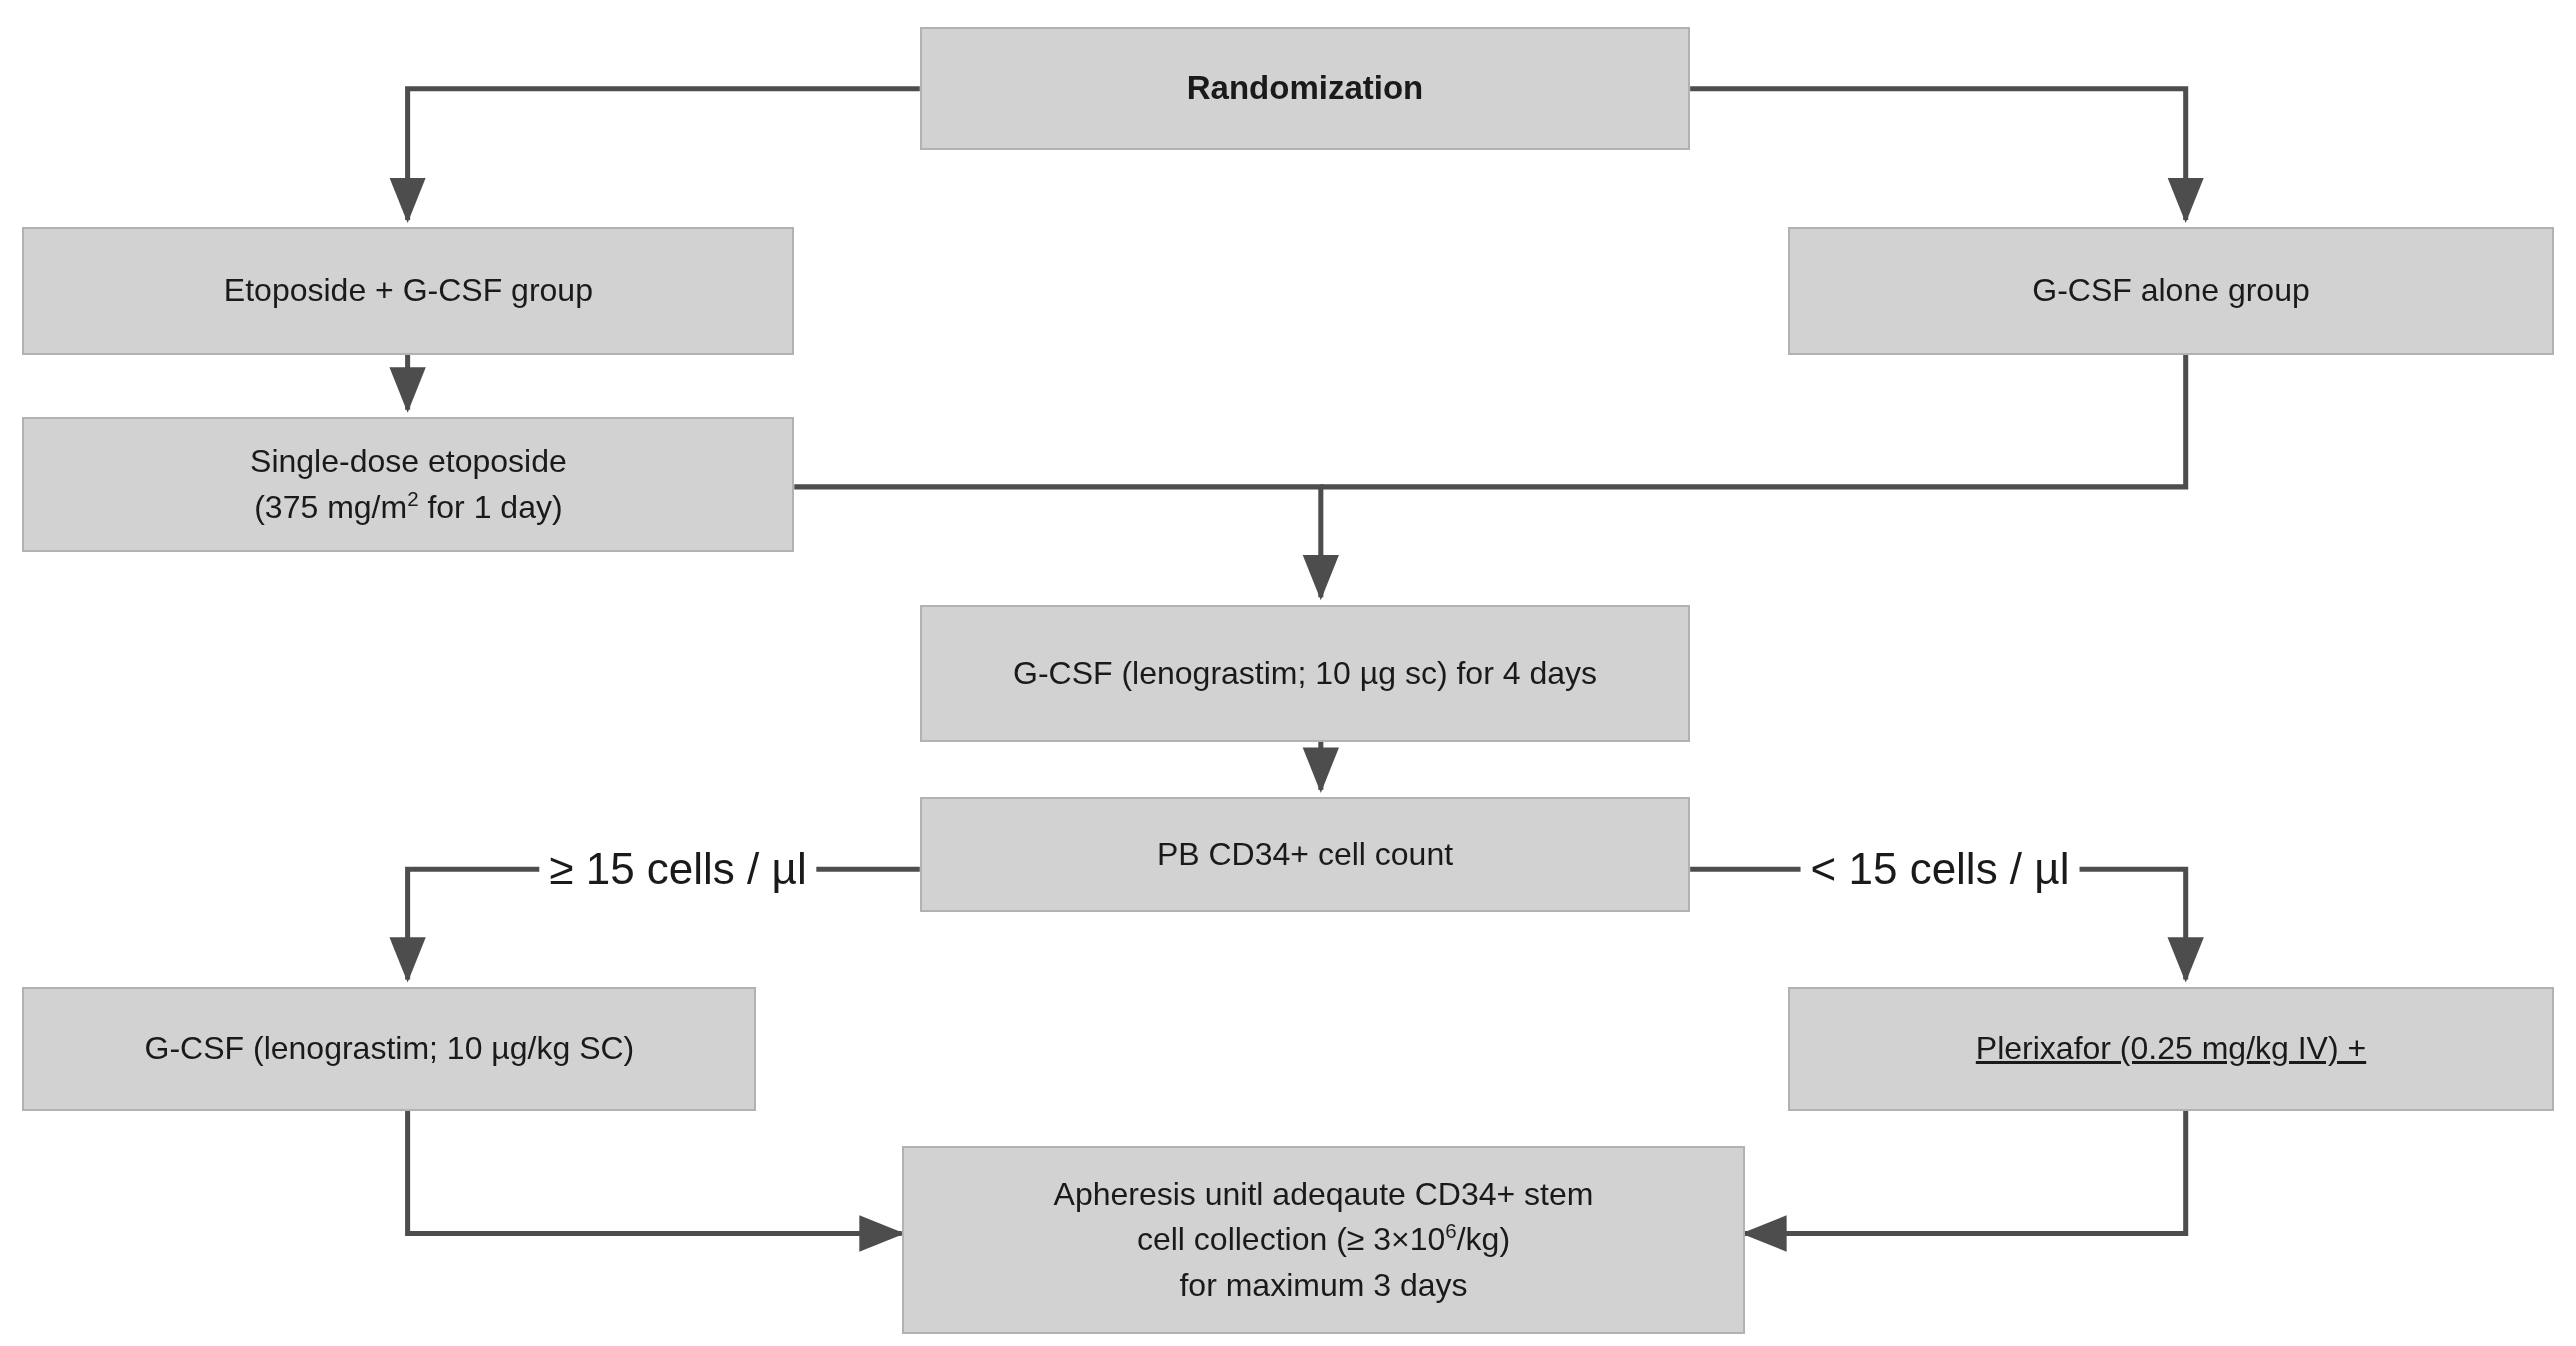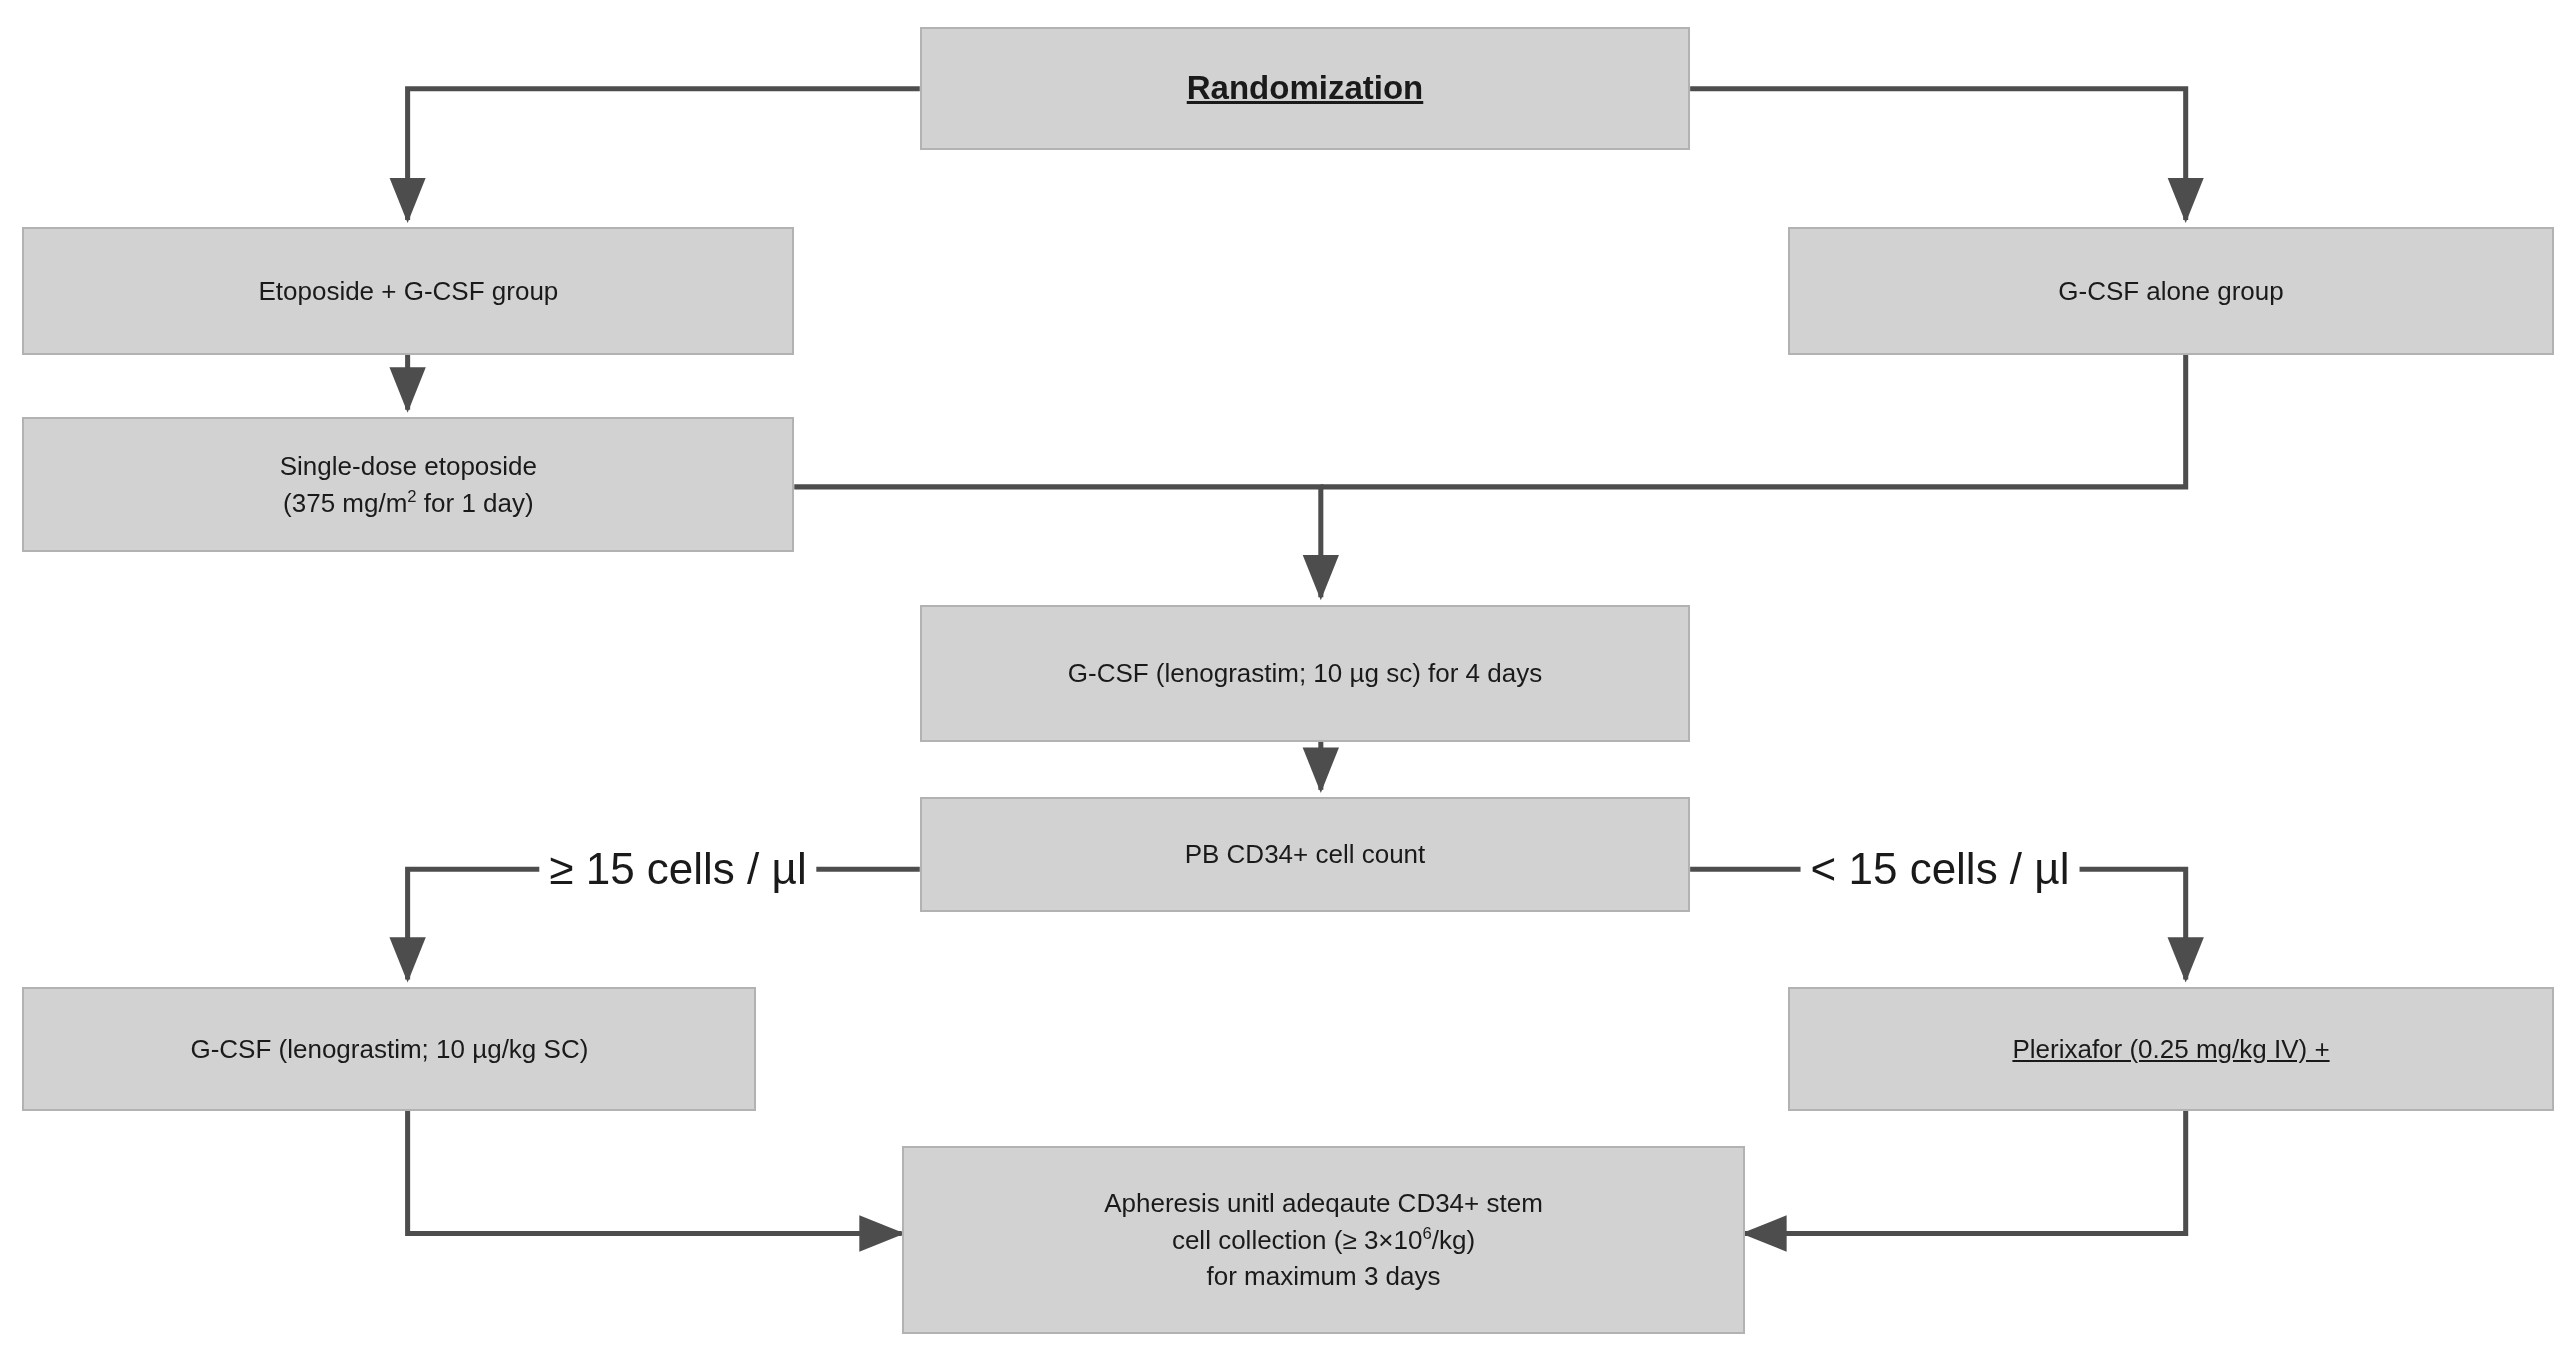--- a/index.html
+++ b/index.html
@@ -27,27 +27,27 @@
   .node {
     position: absolute;
     box-sizing: border-box;
     background: #d2d2d2;
     border: 2.2px solid #b2b2b2;
     display: flex;
     align-items: center;
     justify-content: center;
     text-align: center;
     color: #1a1a1a;
-    font-size: 26px;
+    font-size: 32px;
     line-height: 1.42;
     font-weight: 400;
     z-index: 2;
     padding: 4.3px 13px;
   }
-  .node.bold { font-weight: 700; font-size: 33px; text-decoration: underline; }
+  .node.bold { font-weight: 700; font-size: 33px; }
   .node .inner { width: 100%; }
   .edge-label {
     position: absolute;
     z-index: 3;
     background: #ffffff;
     color: #1a1a1a;
     font-size: 44px;
     line-height: 1;
     white-space: nowrap;
     padding: 0 10px;

